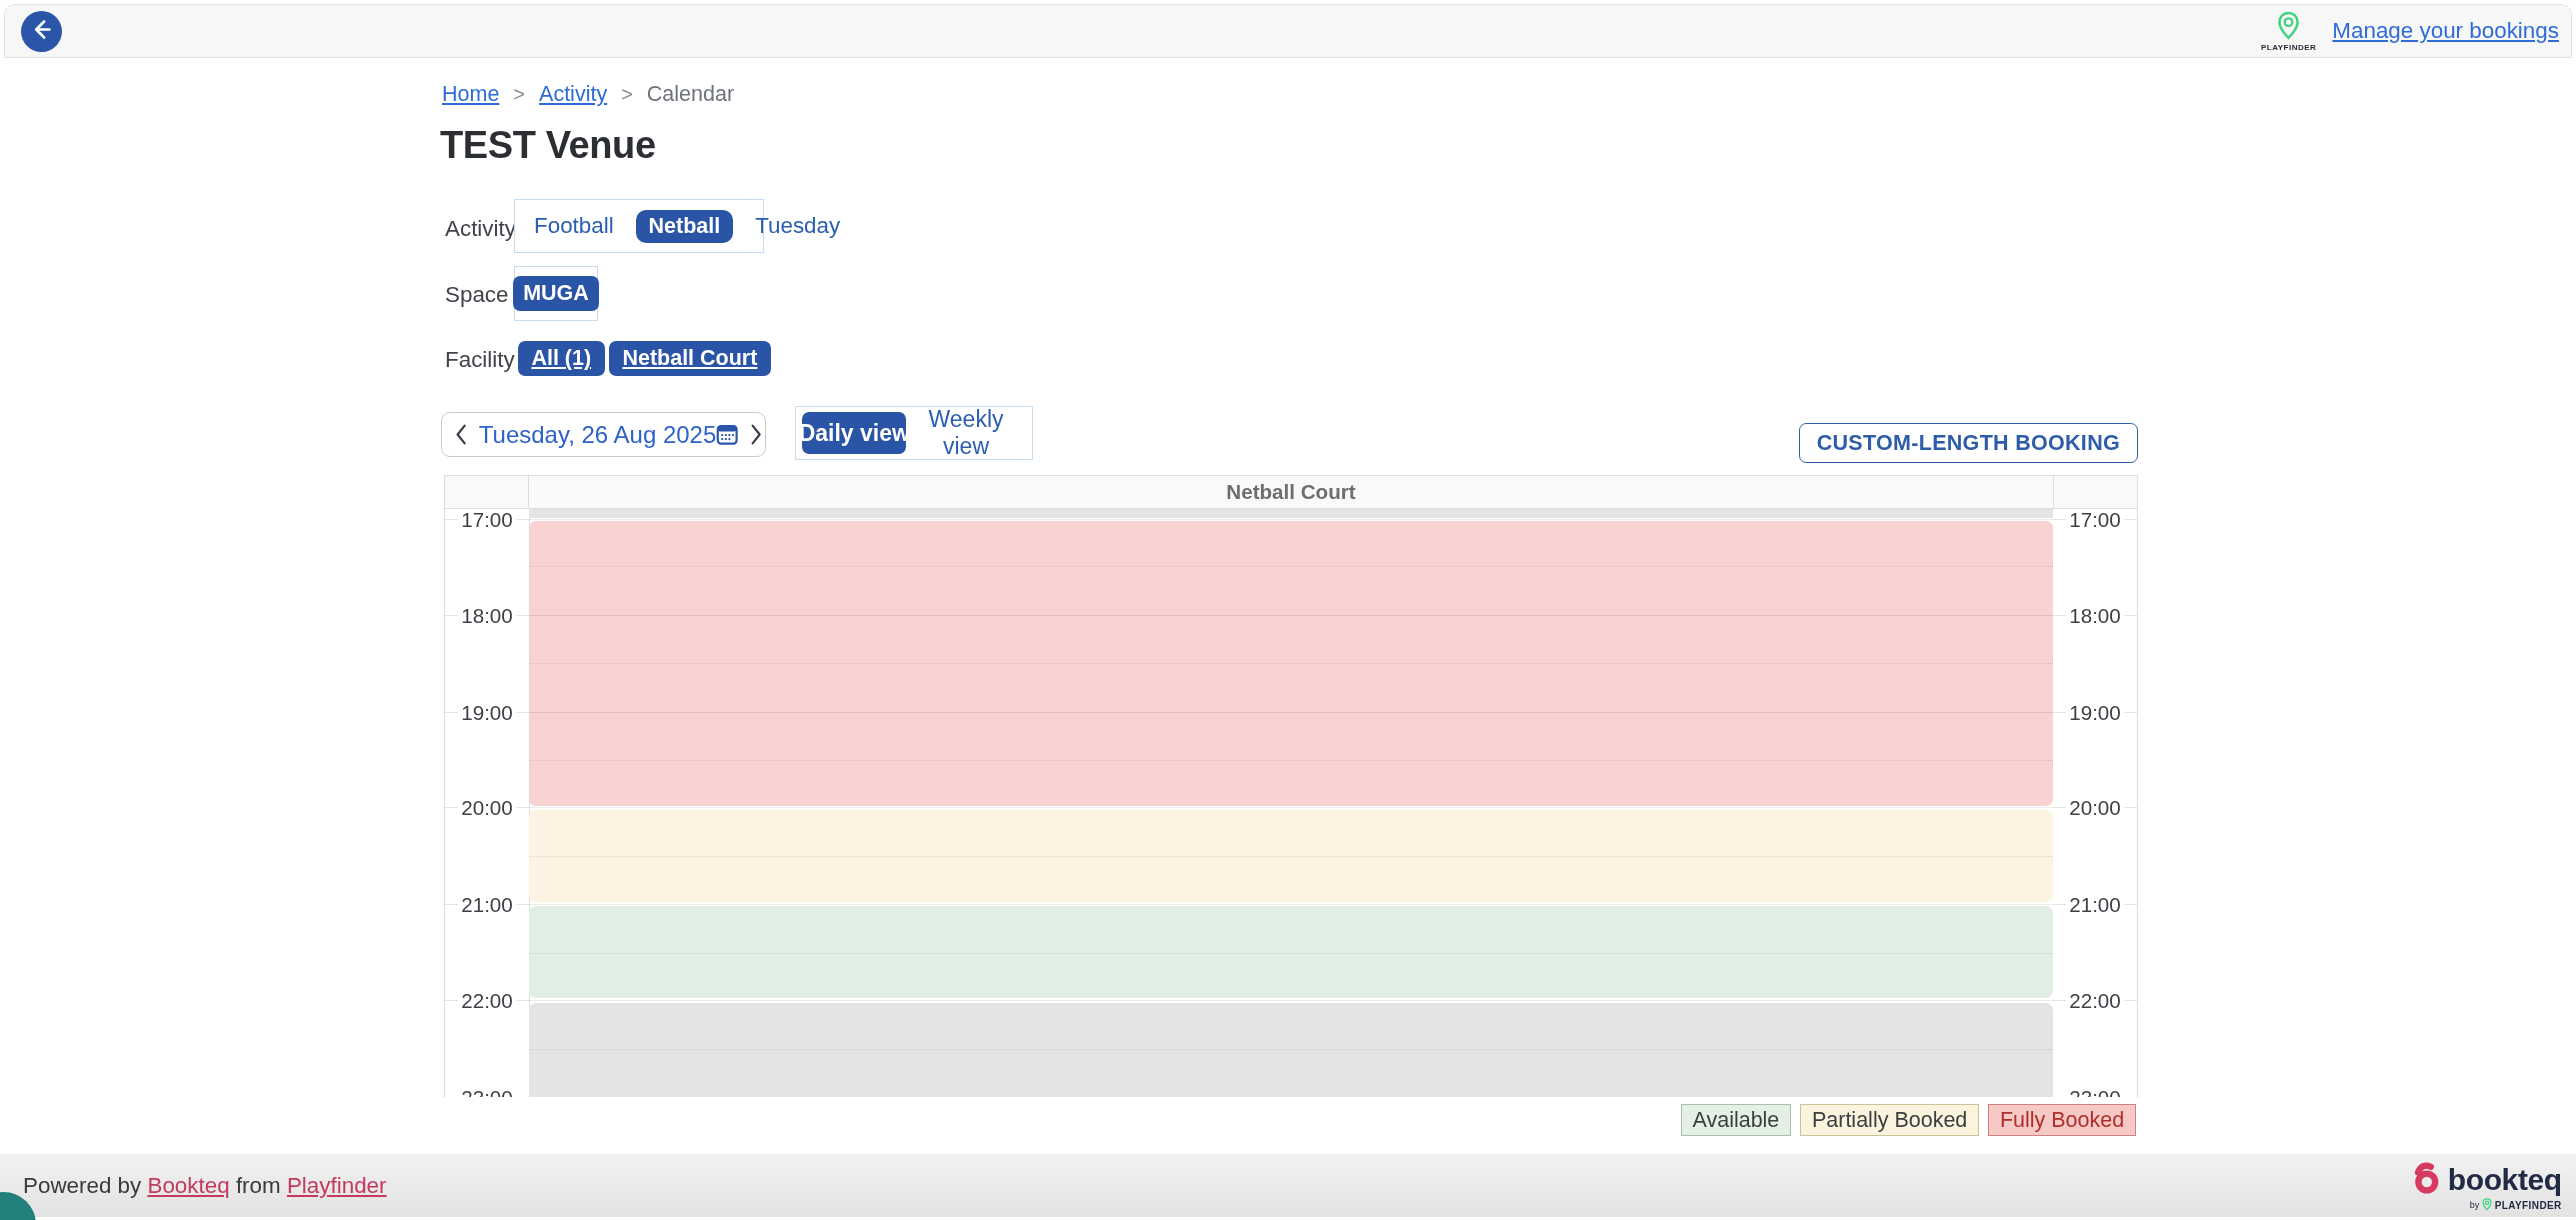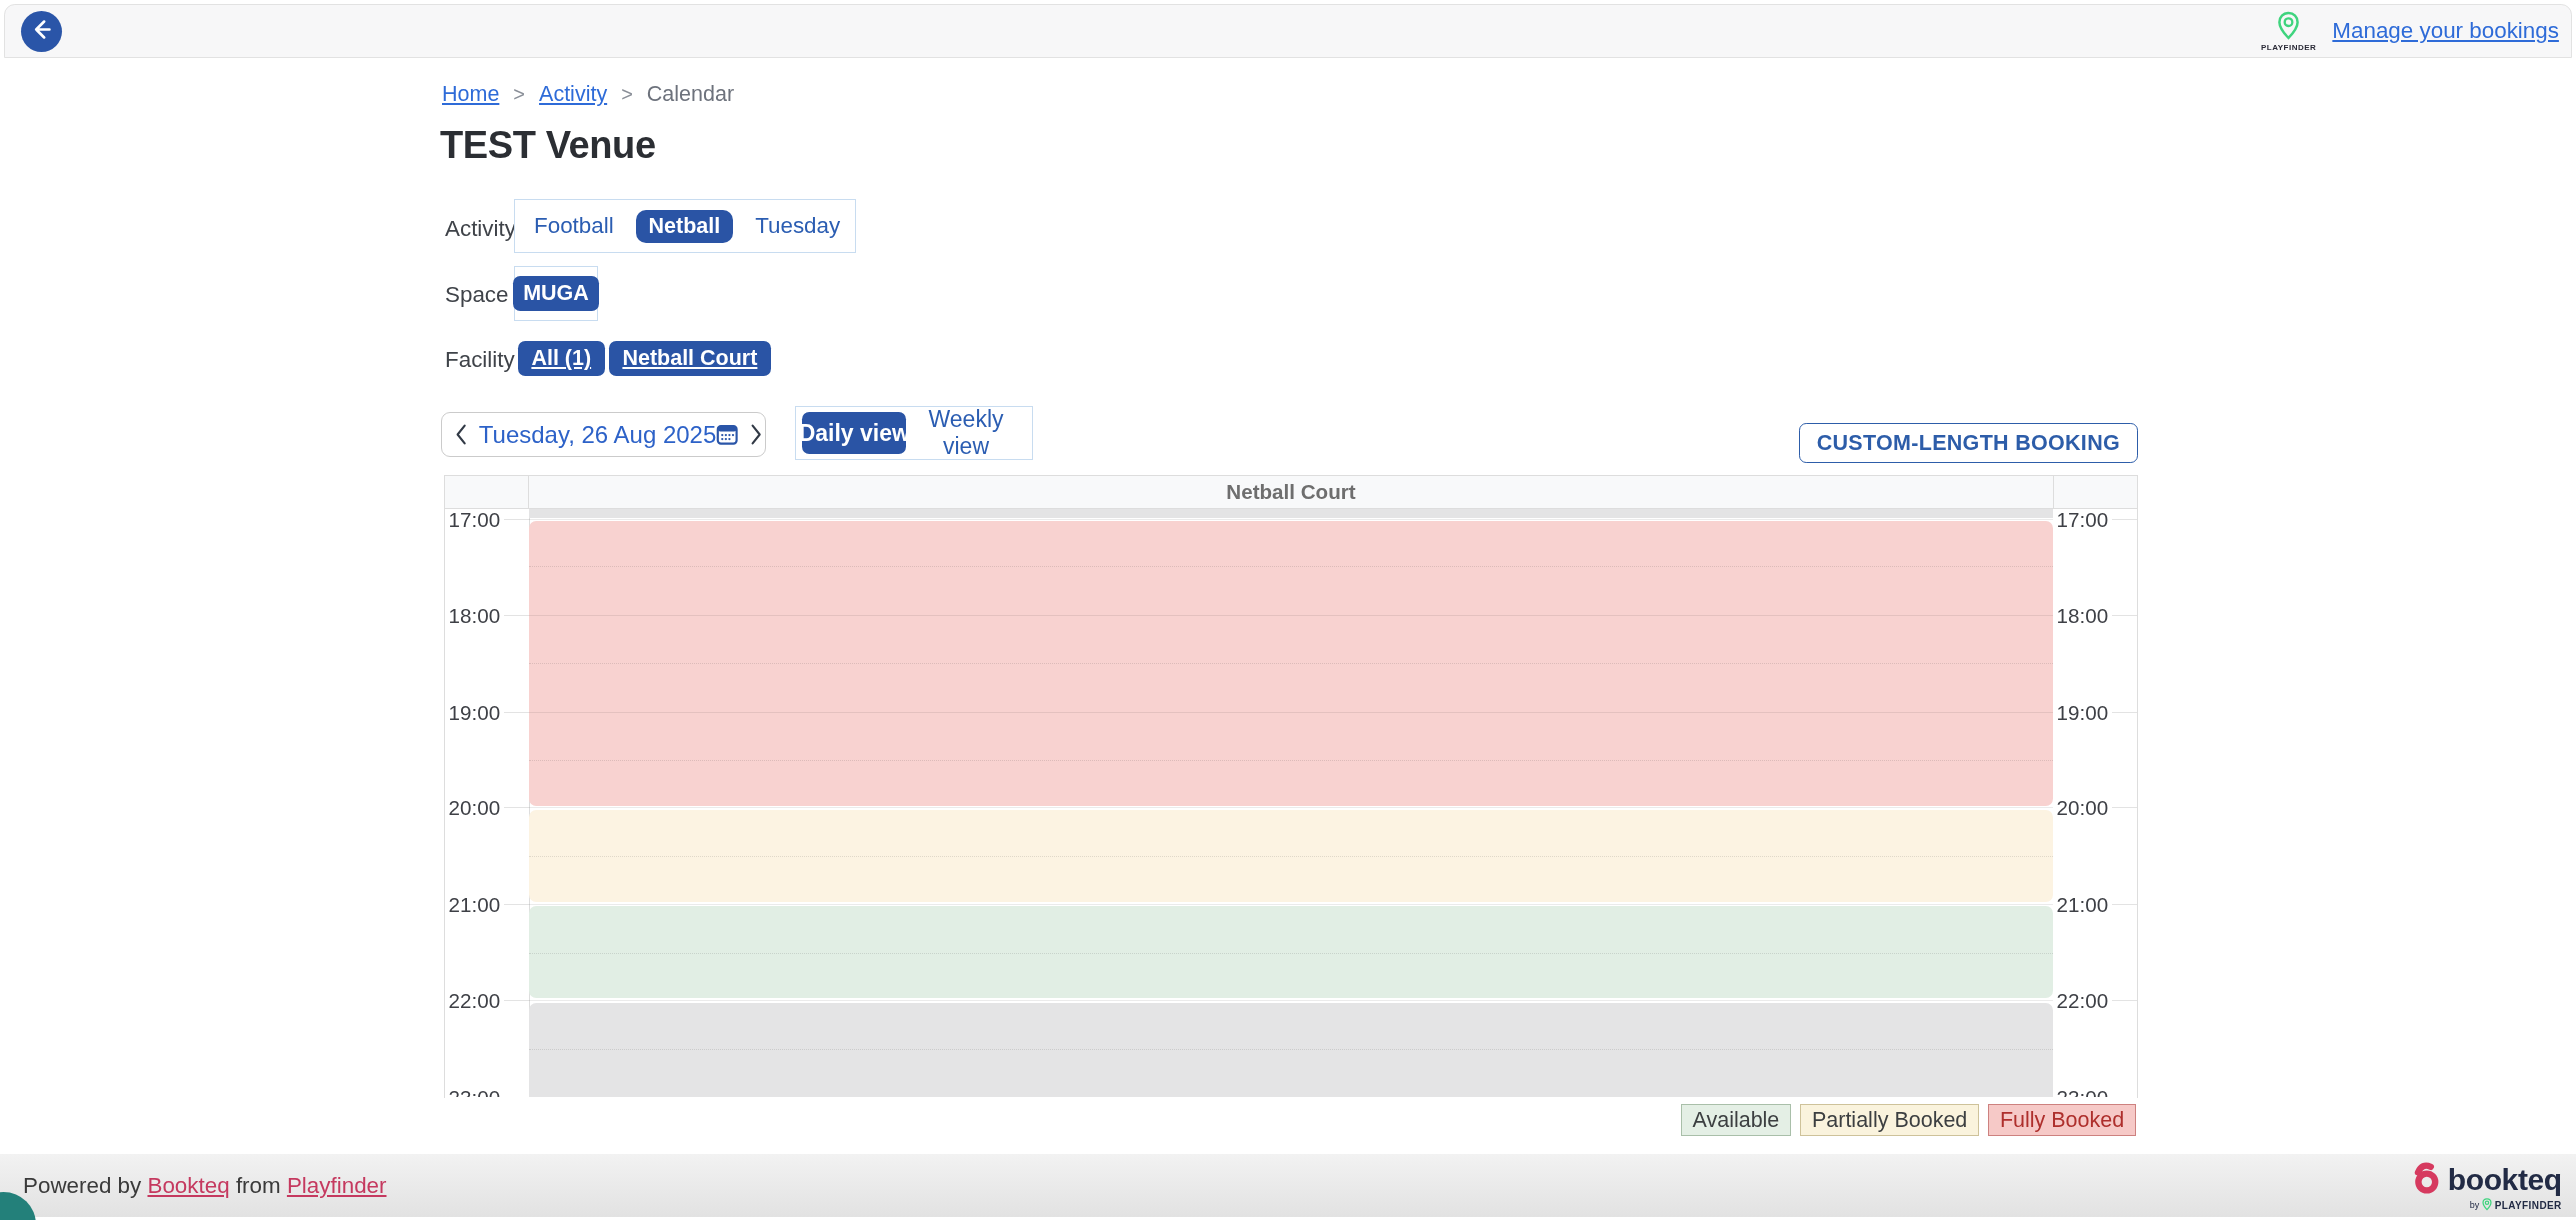--- a/index.html
+++ b/index.html
@@ -33,21 +33,21 @@
   .page-title { position:absolute; left:440px; top:124px; font-size:38px; font-weight:bold; color:#2b2e33; letter-spacing:-0.4px; }
   
   .filter-label { position:absolute; left:445px; font-size:22.4px; color:#3f4349; }
   .group-box { position:absolute; background:#fff; border:0.9px solid #c8dcf0; display:flex; align-items:center; }
   .opt-text { font-size:22.4px; color:#2b5db2; cursor:pointer; white-space:nowrap; }
   .pill {
     background:#2a54a5; color:#ffffff; font-weight:bold; font-size:21.5px;
     border:none; border-radius:7.2px; display:flex; align-items:center; justify-content:center;
     cursor:pointer; white-space:nowrap;
   }
-  .activity-group { left:514px; top:199px; width:342px; height:54px; padding:0 19px; gap:22.4px; }
+  .activity-group { left:514px; top:199px; width:250px; height:54px; padding:0 19px; gap:22.4px; }
   .activity-group .pill { height:33px; padding:0 12.5px;border-radius:10px; }
   .space-group { left:514px; top:266px; width:84px; height:55px; justify-content:center; }
   .space-group .pill { height:35px; padding:0 10px; }
   .facility-row { position:absolute; left:518px; top:341px; display:flex; gap:4.5px; }
   .facility-row .pill { height:35px; padding:0 13.4px;text-decoration:underline; }
   
   .date-box {
     position:absolute; left:441px; top:412px; width:325px; height:45px;
     border:0.9px solid #cbcbcb; border-radius:9px; background:#fff;
     display:flex; align-items:center; padding:0 11.7px;
@@ -80,21 +80,21 @@
   .cal-header .hcell-main {
     flex:1; display:flex; align-items:center; justify-content:center;
     font-size:20.6px; font-weight:bold; color:#6e6e6e;
   }
   .cal-body { position:relative; height:588px; overflow:hidden; }
   .vline { position:absolute; top:0; bottom:0; width:0; border-left:0.9px solid #dddddd; }
   .gutter { position:absolute; top:0; bottom:0; width:84px; background:#fff; }
   .gutter.left { left:0; } .gutter.right { left:1608px; }
   .hour-line { position:absolute; left:0; right:0; height:0; border-top:0.9px solid #e3e3e3; }
   .time-label {
-    position:absolute; left:0; right:0; font-size:20.6px; color:#3e4046;
+    position:absolute; left:0; right:0; text-align:center; font-size:20.6px; color:#3e4046;
     transform:translateY(-12.5px); line-height:25px;
   }
   .time-label span { background:#ffffff; padding:0 3.6px; }
   .main-col { position:absolute; left:84px; width:1524px; top:0; bottom:0; }
   .slot { position:absolute; left:0; right:0; border-radius:7.2px; }
   .slot.closed-top { top:0; height:9px; border-radius:0; background:#e4e4e5; }
   .slot.fully    { top:11.7px;  height:285px; background:#f8d2d0; cursor:pointer; }
   .slot.partial  { top:301px; height:92px; background:#fcf3e2; cursor:pointer; }
   .slot.avail    { top:397px; height:92px; background:#e1eee4; cursor:pointer; }
   .slot.closed-bottom { top:494px; height:152px; background:#e4e4e5; }

